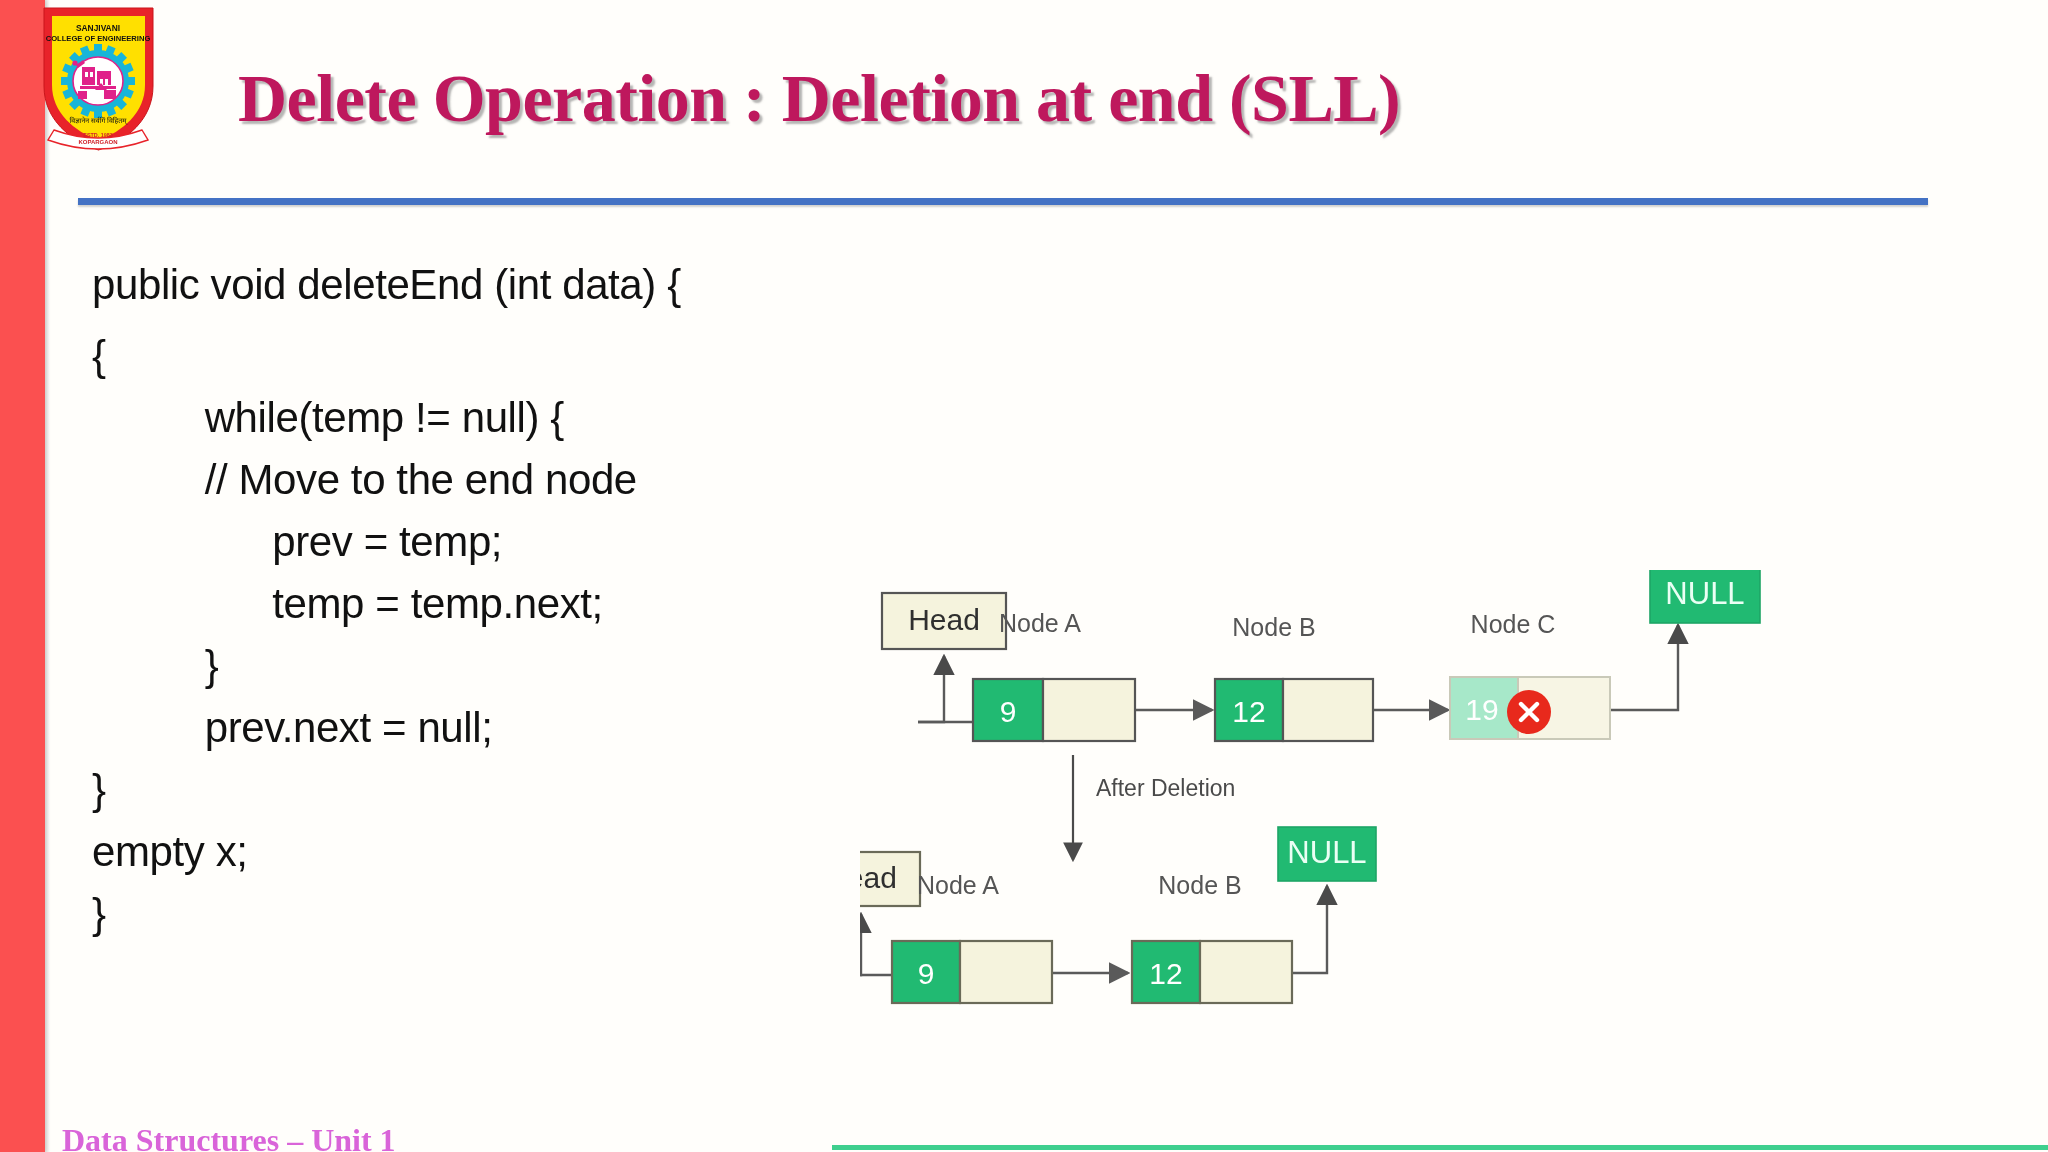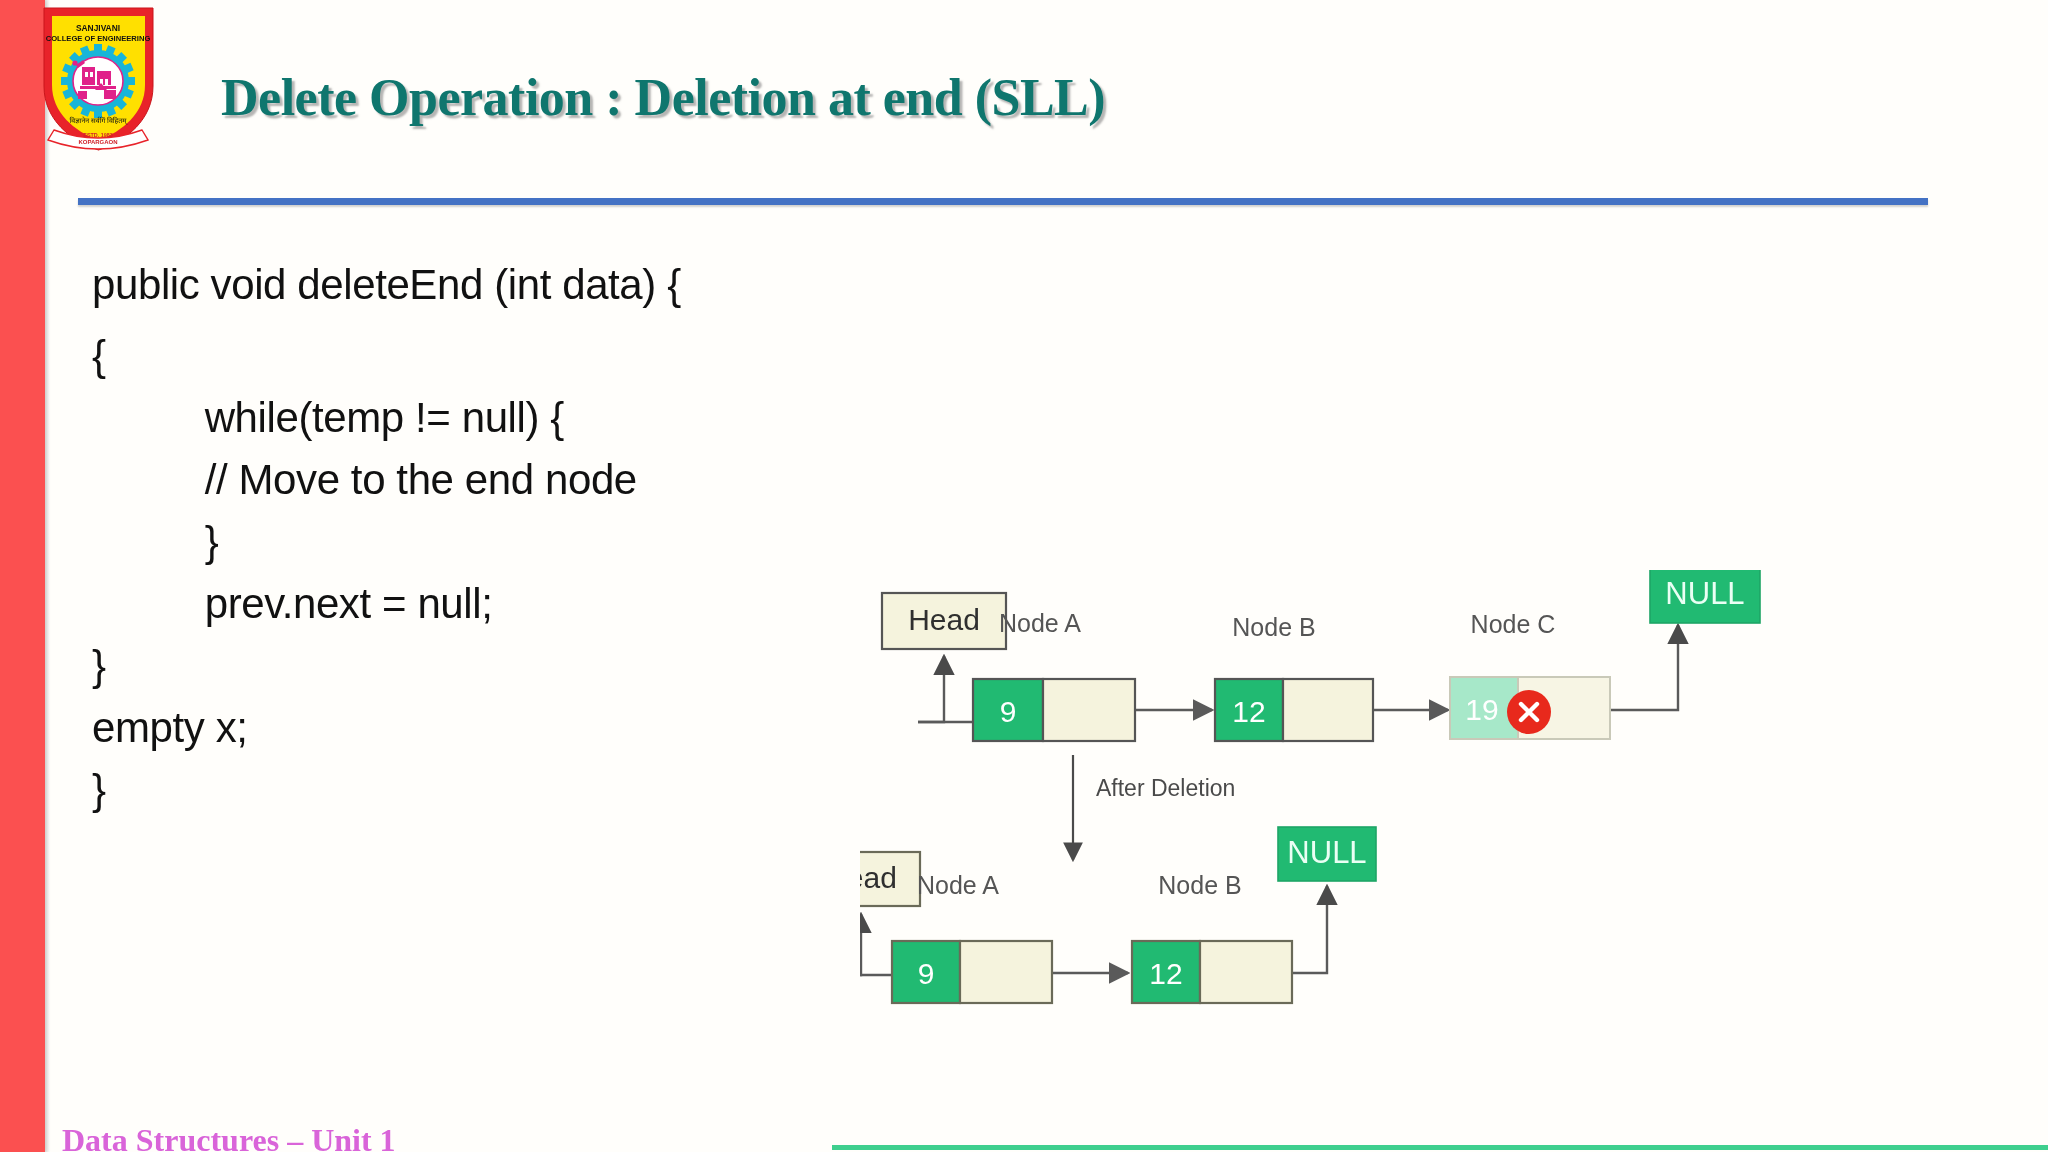--- a/index.html
+++ b/index.html
@@ -24,26 +24,26 @@
   }
 
   
   .logo{
     position:absolute;left:36px;top:4px;width:125px;height:150px;
   }
   .logo svg{display:block;width:125px;height:150px;}
 
   
   .title{
-    position:absolute;left:221px;top:58px;
+    position:absolute;left:238px;top:58px;
     font-family:"Liberation Serif", serif;
     font-weight:bold;
-    font-size:52px;
+    font-size:68px;
     line-height:80px;
-    color:#0f766e;
+    color:#be185d;
     white-space:nowrap;
     text-shadow:3px 3px 2px rgba(120,120,120,.55);
     letter-spacing:-0.5px;
   }
   .title-underline{
     position:absolute;left:78px;top:198px;width:1850px;height:7px;
     background:#4472c4;
     box-shadow:0 2px 2px rgba(0,0,0,.18);
   }
 
@@ -173,20 +173,22 @@
   </div>
 
   <div class="title">Delete Operation : Deletion at end (SLL)</div>
   <div class="title-underline"></div>
 
   <div class="code">
     <div class="line sp-top">public void deleteEnd (int data) {</div>
     <div class="line">{</div>
     <div class="line">          while(temp != null) {</div>
     <div class="line">          // Move to the end node</div>
+    <div class="line">                prev = temp;</div>
+    <div class="line">                temp = temp.next;</div>
     <div class="line">          }</div>
     <div class="line">          prev.next = null;</div>
     <div class="line">}</div>
     <div class="line">empty x;</div>
     <div class="line">}</div>
   </div>
 
   <div class="diagram">
     <svg width="1190" height="582" viewBox="0 0 1190 582" xmlns="http://www.w3.org/2000/svg">
       <defs>

